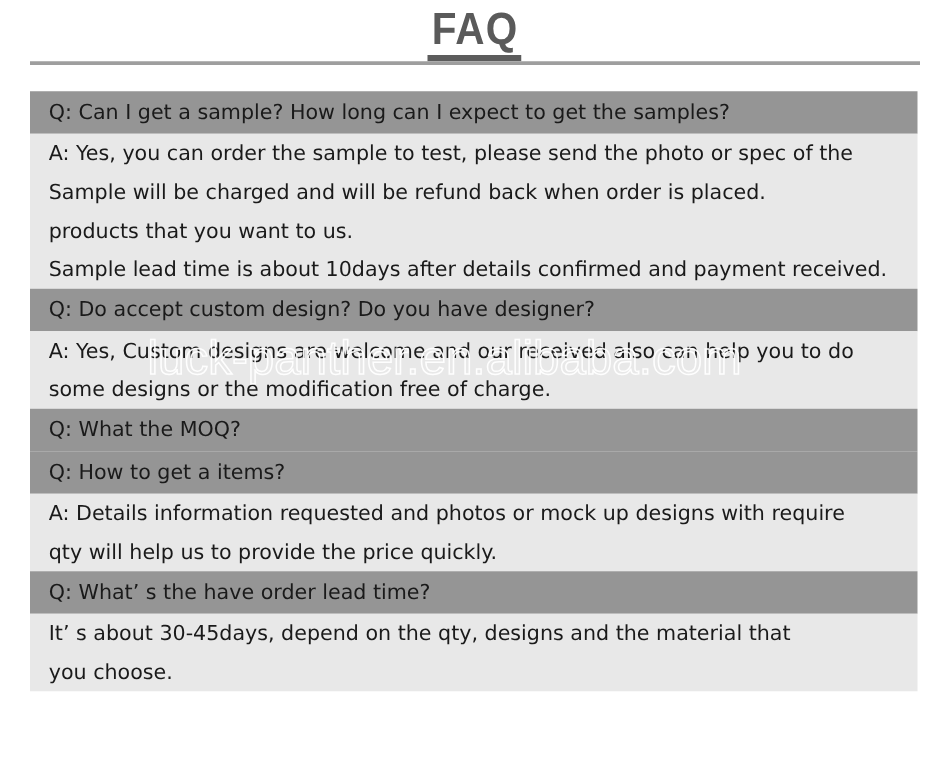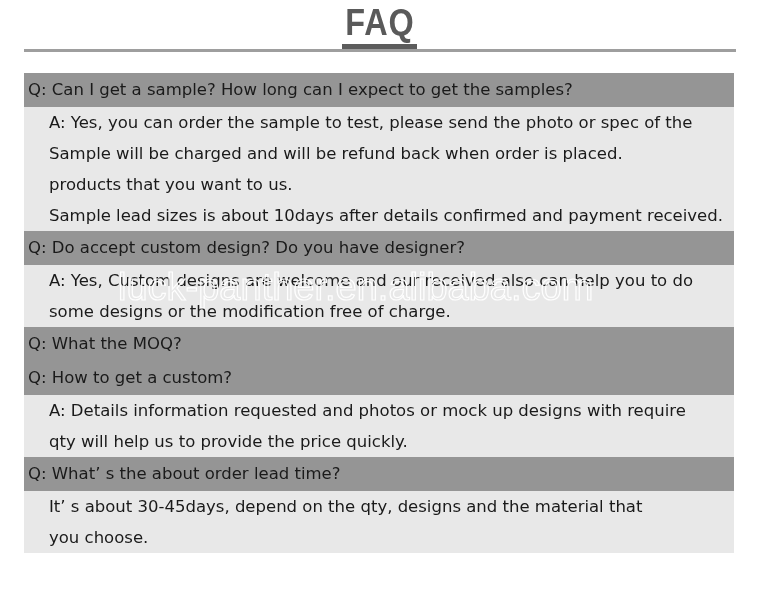--- a/index.html
+++ b/index.html
@@ -4,66 +4,66 @@
 <style>
   html, body { margin:0; padding:0; background:#ffffff; }
   body { width:760px; height:608px; position:relative; overflow:hidden;
          font-family:"DejaVu Sans", sans-serif; color:#1a1a1a; }
   .title { position:absolute; left:0; width:760px; top:2px; text-align:center;
            font-family:"Liberation Sans", sans-serif; font-weight:bold; font-size:36px;
            color:#5a5a5a; letter-spacing:1px; transform:scaleX(0.9); }
   .title-bar { position:absolute; left:342px; top:44px; width:75px; height:5px; background:#5c5c5c; }
   .title-line { position:absolute; left:24px; top:49px; width:712px; height:3px; background:#9e9e9e; }
   .faq { position:absolute; left:24px; top:73px; width:710px; }
-  .q { background:#959595; height:34px; line-height:34px; padding-left:4px;
+  .q { background:#959595; height:34px; line-height:34px; padding-left:15px;
        font-size:16.5px; color:#1a1a1a; white-space:nowrap; }
-  .a { background:#e8e8e8; padding-left:25px; }
+  .a { background:#e8e8e8; padding-left:15px; }
   .a div { height:31px; line-height:31px; font-size:16.5px; white-space:nowrap; color:#1a1a1a; }
   .watermark { position:absolute; left:118px; top:266px; font-family:"Liberation Sans", sans-serif;
                font-size:38px; color:transparent; -webkit-text-stroke:1.2px rgba(255,255,255,0.95);
                letter-spacing:0px; white-space:nowrap; pointer-events:none; }
 </style>
 </head>
 <body>
 
 <div class="title">FAQ</div>
 <div class="title-bar"></div>
 <div class="title-line"></div>
 
 <div class="faq">
   <div>
     <div class="q">Q: Can I get a sample? How long can I expect to get the samples?</div>
     <div class="a">
       <div>A: Yes, you can order the sample to test, please send the photo or spec of the</div>
       <div>Sample will be charged and will be refund back when order is placed.</div>
       <div>products that you want to us.</div>
-      <div>Sample lead sizes is about 10days after details confirmed and payment received.</div>
+      <div>Sample lead time is about 10days after details confirmed and payment received.</div>
     </div>
   </div>
   <div>
     <div class="q">Q: Do accept custom design? Do you have designer?</div>
     <div class="a">
       <div>A: Yes, Custom designs are welcome and our received also can help you to do</div>
       <div>some designs or the modification free of charge.</div>
     </div>
   </div>
   <div>
     <div class="q">Q: What the MOQ?</div>
     <div class="a">
     </div>
   </div>
   <div>
-    <div class="q">Q: How to get a custom?</div>
+    <div class="q">Q: How to get a items?</div>
     <div class="a">
       <div>A: Details information requested and photos or mock up designs with require</div>
       <div>qty will help us to provide the price quickly.</div>
     </div>
   </div>
   <div>
-    <div class="q">Q: What’ s the about order lead time?</div>
+    <div class="q">Q: What’ s the have order lead time?</div>
     <div class="a">
       <div>It’ s about 30-45days, depend on the qty, designs and the material that</div>
       <div>you choose.</div>
     </div>
   </div>
 </div>
 
 <div class="watermark">luck-panther.en.alibaba.com</div>
 
 </body></html>

